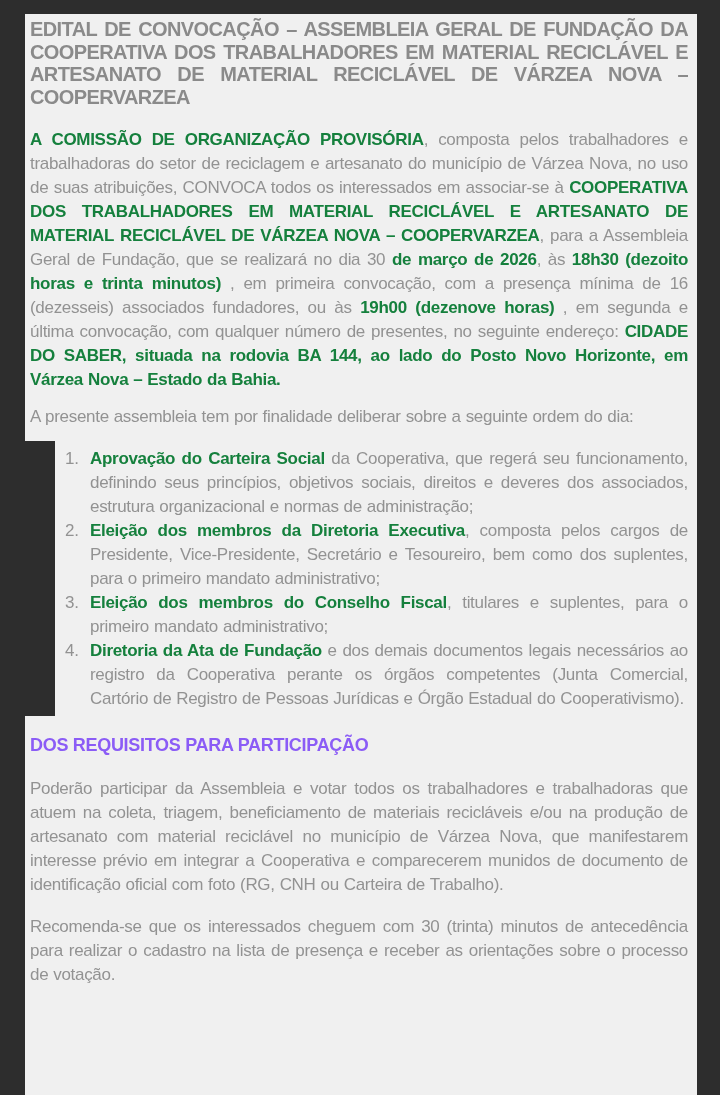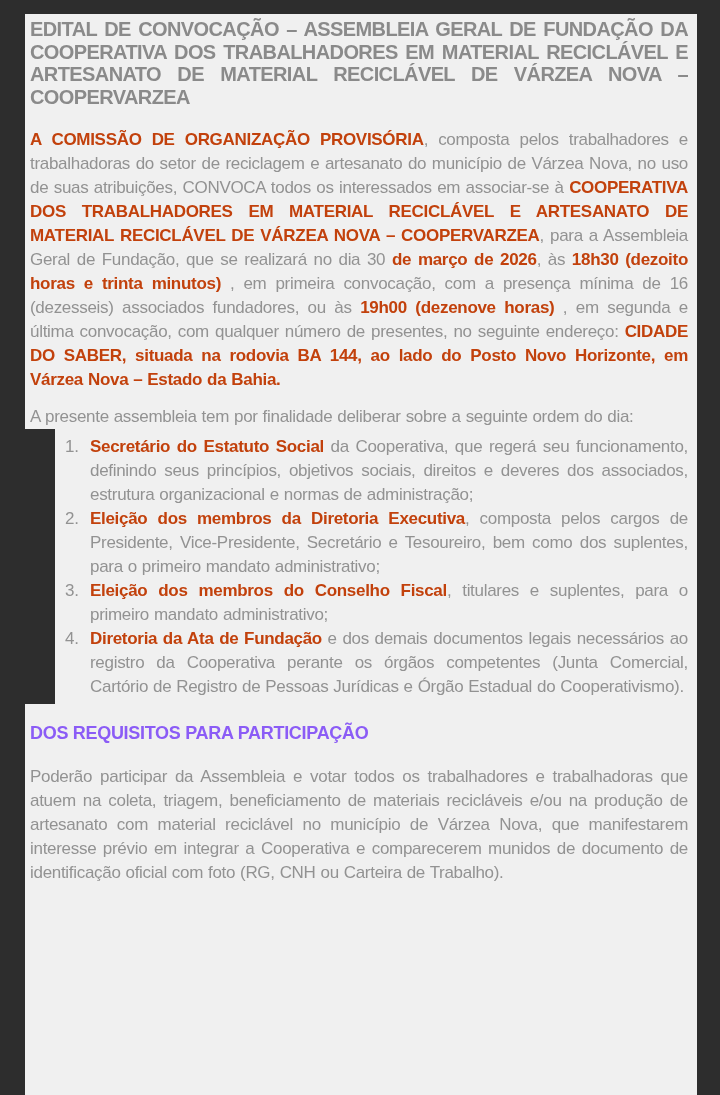--- a/index.html
+++ b/index.html
@@ -42,24 +42,24 @@
   p.body-par {
     margin: 0 0 13px 0;
     font-size: 17px;
     line-height: 24px;
     color: #929292;
     letter-spacing: -0.3px;
     text-align: justify;
     word-spacing: 0.5px;
   }
   p.body-par b, .li-body b {
-    color: #c2410c;
+    color: #15803d;
     font-weight: bold;
   }
-  p.no-gap { margin-bottom: 0; }
+  p.no-gap { margin-bottom: 12px; }
   .list-outer {
     margin: 0 -5px;
     background: #2d2d2d;
   }
   .list-inner {
     margin-left: 30px;
     background: #f0f0f0;
     padding: 6px 5px 5px 7px;
   }
   .agenda-list {
@@ -105,21 +105,21 @@
 
     <p class="body-par"><b>A COMISSÃO DE ORGANIZAÇÃO PROVISÓRIA</b><span>, composta pelos trabalhadores e trabalhadoras do setor de reciclagem e artesanato do município de Várzea Nova, no uso de suas atribuições, CONVOCA todos os interessados em associar-se à </span><b>COOPERATIVA DOS TRABALHADORES EM MATERIAL RECICLÁVEL E ARTESANATO DE MATERIAL RECICLÁVEL DE VÁRZEA NOVA – COOPERVARZEA</b><span>, para a Assembleia Geral de Fundação, que se realizará no dia 30 </span><b>de março de 2026</b><span>, às </span><b>18h30 (dezoito horas e trinta minutos)</b><span> , em primeira convocação, com a presença mínima de 16 (dezesseis) associados fundadores, ou às </span><b>19h00 (dezenove horas)</b><span> , em segunda e última convocação, com qualquer número de presentes, no seguinte endereço: </span><b>CIDADE DO SABER, situada na rodovia BA 144, ao lado do Posto Novo Horizonte, em Várzea Nova – Estado da Bahia.</b></p>
 
     <p class="body-par no-gap">A presente assembleia tem por finalidade deliberar sobre a seguinte ordem do dia:</p>
 
     <div class="list-outer">
       <div class="list-inner">
         <ol class="agenda-list">
             <li>
               <span class="num">1.</span>
-              <div class="li-body"><b>Secretário do Estatuto Social</b><span> da Cooperativa, que regerá seu funcionamento, definindo seus princípios, objetivos sociais, direitos e deveres dos associados, estrutura organizacional e normas de administração;</span></div>
+              <div class="li-body"><b>Aprovação do Carteira Social</b><span> da Cooperativa, que regerá seu funcionamento, definindo seus princípios, objetivos sociais, direitos e deveres dos associados, estrutura organizacional e normas de administração;</span></div>
             </li>
             <li>
               <span class="num">2.</span>
               <div class="li-body"><b>Eleição dos membros da Diretoria Executiva</b><span>, composta pelos cargos de Presidente, Vice-Presidente, Secretário e Tesoureiro, bem como dos suplentes, para o primeiro mandato administrativo;</span></div>
             </li>
             <li>
               <span class="num">3.</span>
               <div class="li-body"><b>Eleição dos membros do Conselho Fiscal</b><span>, titulares e suplentes, para o primeiro mandato administrativo;</span></div>
             </li>
             <li>
@@ -127,16 +127,17 @@
               <div class="li-body"><b>Diretoria da Ata de Fundação</b><span> e dos demais documentos legais necessários ao registro da Cooperativa perante os órgãos competentes (Junta Comercial, Cartório de Registro de Pessoas Jurídicas e Órgão Estadual do Cooperativismo).</span></div>
             </li>
           </ol>
       </div>
     </div>
 
     <h2 class="section-heading">DOS REQUISITOS PARA PARTICIPAÇÃO</h2>
 
     <p class="body-par" style="margin-bottom:18px;">Poderão participar da Assembleia e votar todos os trabalhadores e trabalhadoras que atuem na coleta, triagem, beneficiamento de materiais recicláveis e/ou na produção de artesanato com material reciclável no município de Várzea Nova, que manifestarem interesse prévio em integrar a Cooperativa e comparecerem munidos de documento de identificação oficial com foto (RG, CNH ou Carteira de Trabalho).</p>
 
+    <p class="body-par" style="margin-bottom:0;">Recomenda-se que os interessados cheguem com 30 (trinta) minutos de antecedência para realizar o cadastro na lista de presença e receber as orientações sobre o processo de votação.</p>
 
 
   </div>
 </div>
 
 </body></html>

